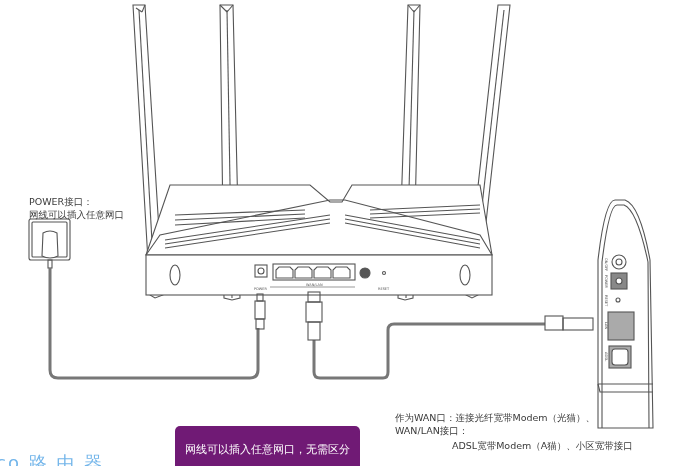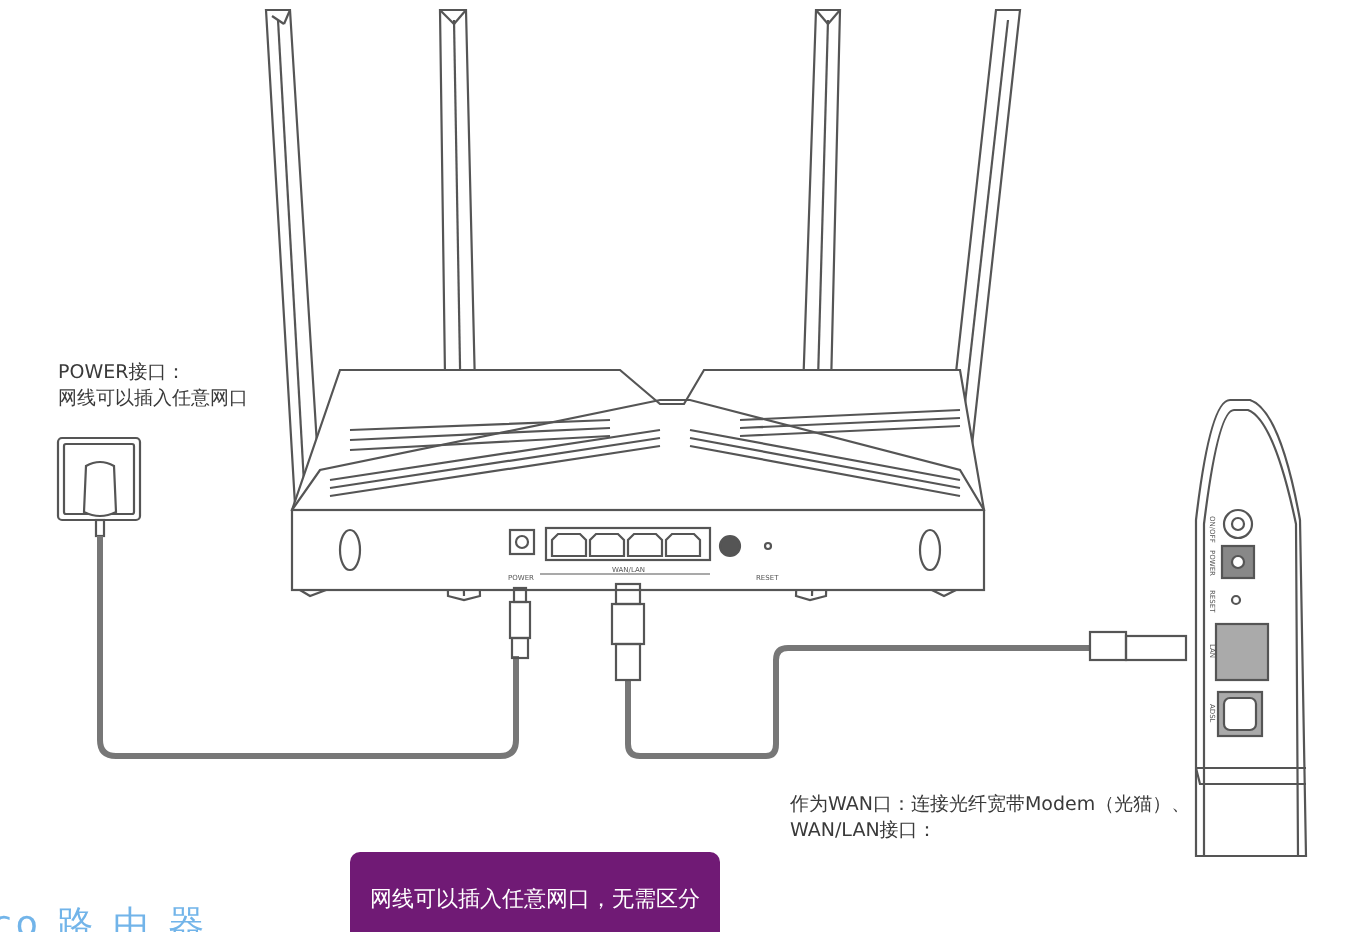--- a/index.html
+++ b/index.html
@@ -1,18 +1,18 @@
 <!DOCTYPE html>
 <html><head>
 <meta charset="utf-8">
 <style>
   html, body { margin:0; padding:0; background:#ffffff; }
   body { width:673px; height:466px; position:relative; overflow:hidden; font-family:"DejaVu Sans", sans-serif; }
   #diagram { position:absolute; left:0; top:0; width:673px; height:466px; }
-  .lbl { position:absolute; color:#3a3a3a; font-size:9.5px; line-height:13px; white-space:nowrap; }
+  .lbl { position:absolute; color:#3a3a3a; font-size:9.5px; line-height:13px; white-space:nowrap;margin-top:15px; }
   #power-label { left:29px; top:180px; }
   #wanlan-label { left:395px; top:396px; }
   .indent { padding-left:57px; }
   #callout { position:absolute; left:175px; top:426px; height:24px; padding:12px 10px; background:#701a75; color:#ffffff; font-size:11px; line-height:24px; border-radius:5px; white-space:nowrap; }
   #brand { position:absolute; left:-4px; top:454px; color:#5aa8e6; font-size:18px; line-height:18px; white-space:nowrap; letter-spacing:2px; opacity:0.85; }
 </style>
 </head>
 <body>
 
 <svg id="diagram" width="673" height="466" viewBox="0 0 673 466" xmlns="http://www.w3.org/2000/svg">
@@ -123,17 +123,18 @@
 </svg>
 
 <div id="power-label" class="lbl">
   <div>POWER接口：</div>
   <div>网线可以插入任意网口</div>
 </div>
 
 <div id="wanlan-label" class="lbl">
   <div><span>作为WAN口：</span><span>连接光纤宽带Modem（光猫）、</span></div>
   <div style="margin-bottom:2px;">WAN/LAN接口：</div>
+  <div class="indent">ADSL宽带Modem（A猫）、小区宽带接口</div>
 </div>
 
 <div id="callout">网线可以插入任意网口，无需区分</div>
 
 <div id="brand">ᴄᴏ 路 由 器</div>
 
 </body></html>

